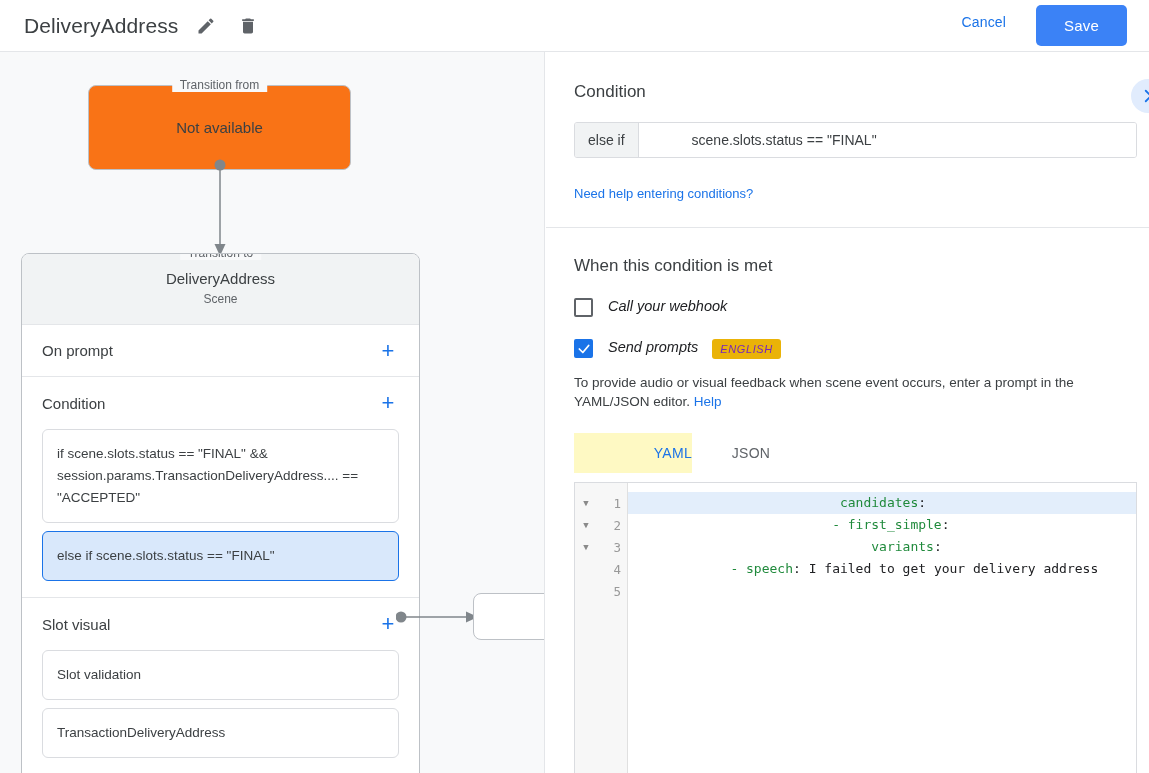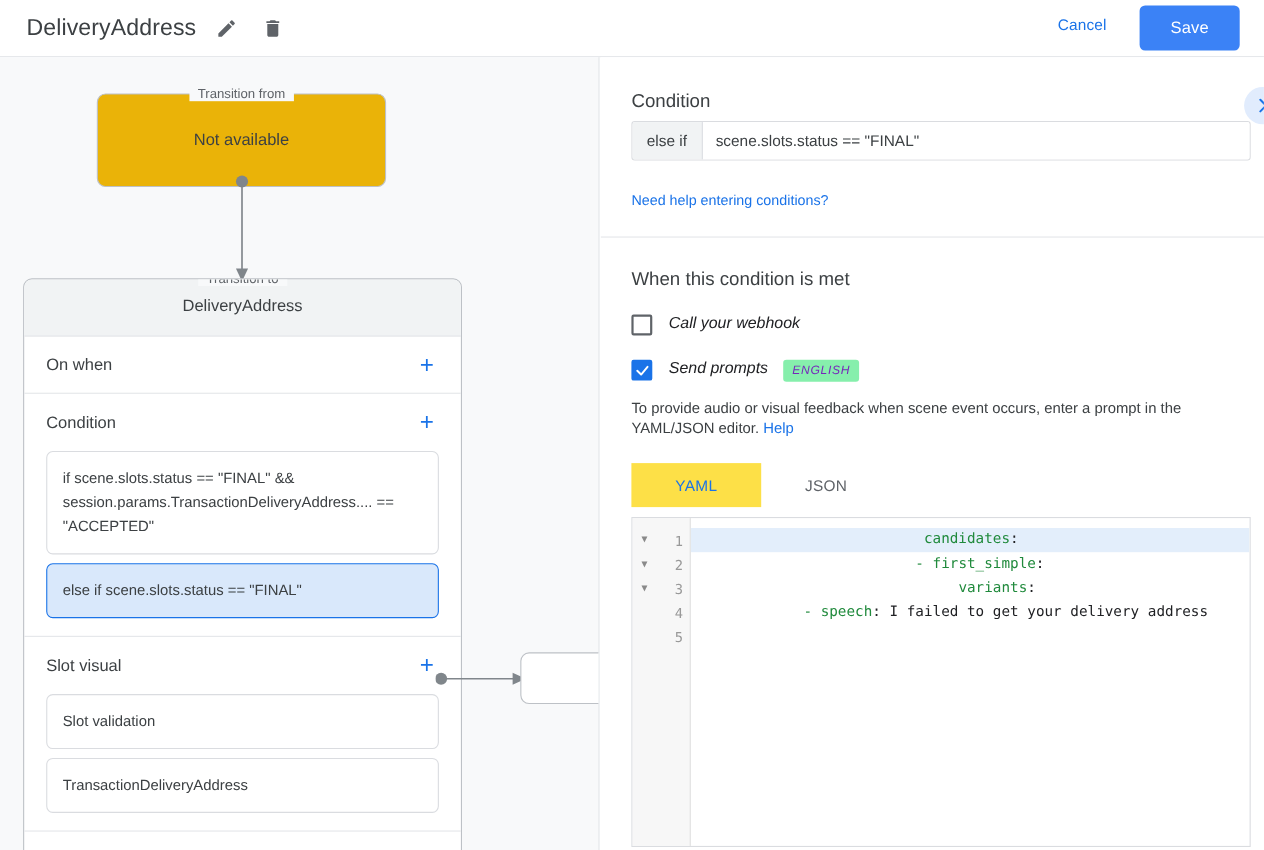--- a/index.html
+++ b/index.html
@@ -48,21 +48,21 @@
     background: #f8f9fa;
     border-right: 1px solid #e4e6e9;
     overflow: hidden;
   }
   .graph-canvas { position: absolute; left: 0; top: 0; width: 700px; height: 721px; }
 
   .fieldset-box {
     position: absolute;
     border: 1px solid #bdc1c6;
     border-radius: 8px;
-    background: #eab308;
+    background: #f97316;
   }
   .fieldset-legend {
     position: absolute; top: -8px; left: 50%; transform: translateX(-50%);
     background: #f8f9fa; padding: 0 8px;
     font-size: 12px; color: #5f6368; white-space: nowrap;
   }
 
   #transition-from {
     left: 88px; top: 33px; width: 263px; height: 85px;
     display: flex; align-items: center; justify-content: center;
@@ -115,23 +115,23 @@
   .detail-panel {
     position: absolute; left: 546px; top: 52px; width: 603px; height: 721px;
     background: #ffffff; overflow: hidden;
   }
   .panel-section { padding: 0 28px; }
   .divider { height: 1px; background: #e4e6e9; width: 100%; }
 
   .panel-title { font-size: 17px; color: #3c4043; padding-top: 30px; }
 
   .cond-row {
-    display: flex; margin-top: 8px;
+    display: flex; margin-top: 20px;
     border: 1px solid #dadce0; border-radius: 3px; overflow: hidden;
-    height: 36px; width: 563px;
+    height: 36px; width: 563px; gap: 41px;
   }
   .cond-prefix {
     background: #f1f3f4; border-right: 1px solid #dadce0;
     display: flex; align-items: center; padding: 0 13px;
     font-size: 14px; color: #3c4043;
   }
   .cond-input {
     flex: 1; border: none; outline: none; background: #ffffff;
     font-size: 14px; color: #3c4043; padding: 0 12px;
     font-family: "Liberation Sans", sans-serif;
@@ -154,36 +154,36 @@
   .cbox {
     width: 19px; height: 19px; border: 2px solid #5f6368; border-radius: 2px;
     background: #ffffff; cursor: pointer; flex: none;
   }
   .cbox.checked {
     background: #1a73e8; border-color: #1a73e8;
     display: flex; align-items: center; justify-content: center;
   }
   .check-label { font-size: 14.5px; color: #202124; font-weight: 500; margin-left: 15px; }
   .lang-badge {
-    margin-left: 14px; background: #86efac; color: #7627bb;
+    margin-left: 14px; background: #eab308; color: #7627bb;
     font-size: 11px; font-weight: 500; letter-spacing: .6px;
     padding: 4px 8px; border-radius: 3px;
   }
   .help-text {
     margin-top: 14px; font-size: 13.5px; color: #3c4043; line-height: 19px;
     width: 560px;
   }
   .help-text a { color: #1a73e8; text-decoration: none; cursor: pointer; }
 
   .tabs { display: flex; margin-top: 22px; }
   .tab {
     font-size: 14px; font-weight: 500; padding: 12px 0; width: 118px;
     text-align: center; cursor: pointer; color: #5f6368; letter-spacing: .3px;
   }
-  .tab.active { color: #1a73e8; background: #fde047; }
+  .tab.active { color: #1a73e8; background: #fef9c3; text-align: right; }
 
   .editor {
     margin-top: 9px; border: 1px solid #dadce0; border-left: 1px solid #dadce0;
     width: 563px; height: 300px; display: flex; overflow: hidden;
     background: #ffffff;
   }
   .gutter {
     width: 53px; flex: none; background: #f7f7f7; border-right: 1px solid #e0e0e0;
     padding-top: 9px;
   }
@@ -243,25 +243,26 @@
       <circle cx="20" cy="8" r="5.5" fill="#80868b"></circle>
       <line x1="20" y1="10" x2="20" y2="88" stroke="#80868b" stroke-width="1.5"></line>
       <polygon points="20,99 14.5,87 25.5,87" fill="#80868b"></polygon>
     </svg>
 
     <div class="fieldset-box" id="transition-to">
       <div class="fieldset-legend">Transition to</div>
 
       <div class="to-header">
         <div class="name">DeliveryAddress</div>
+        <div class="sub">Scene</div>
       </div>
 
       <div class="section noitems">
         <div class="section-head">
-          <span class="label">On when</span>
+          <span class="label">On prompt</span>
           <span class="plus-btn">+</span>
         </div>
       </div>
 
       <div class="section">
         <div class="section-head">
           <span class="label">Condition</span>
           <span class="plus-btn">+</span>
         </div>
         <div class="chip">if scene.slots.status == "FINAL" &amp;&amp; session.params.TransactionDeliveryAddress.... == "ACCEPTED"</div>

